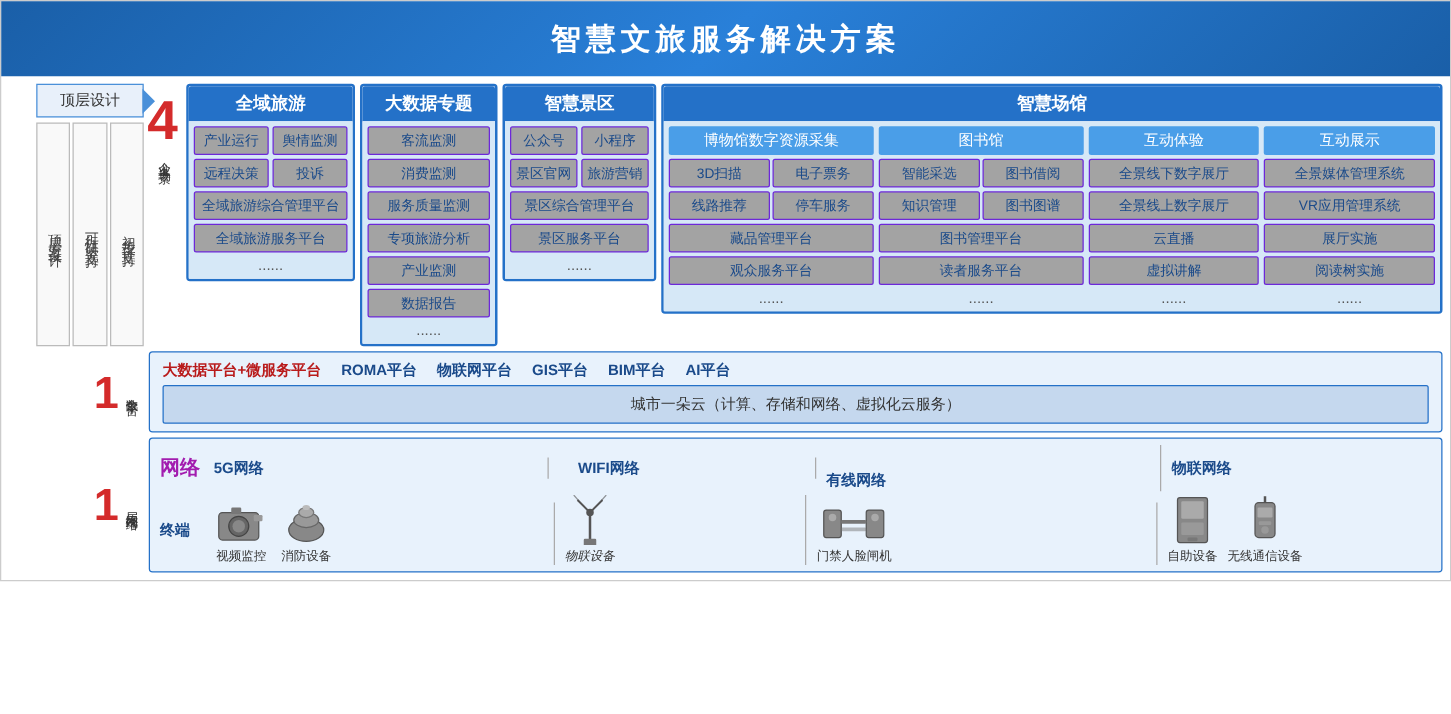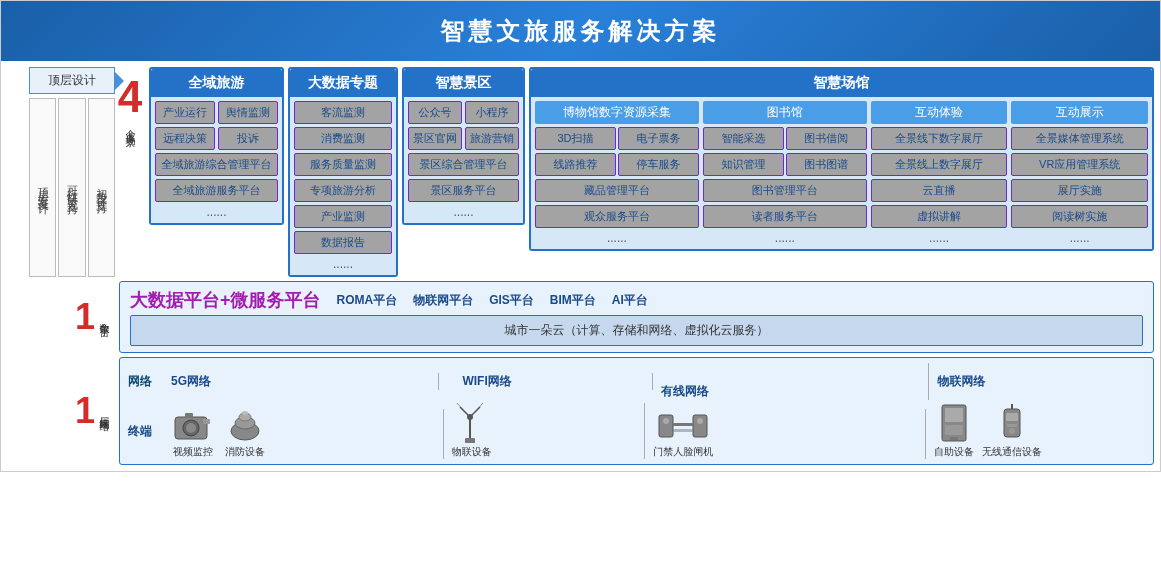--- a/index.html
+++ b/index.html
@@ -294,42 +294,42 @@
 
     <div style="display:flex; align-items:stretch; gap:4px;">
       <div style="min-width:108px; display:flex; align-items:center; justify-content:flex-end; padding-right:4px;">
         <div style="display:flex; align-items:center; gap:2px;">
           <span style="font-size:36px; font-weight:bold; color:#d42b2b; line-height:1;">1</span>
           <span style="font-size:10px; writing-mode:vertical-rl; letter-spacing:1px; color:#333;">个数字平台</span>
         </div>
       </div>
       <div style="flex:1; display:flex; flex-direction:column; gap:3px; border:1px solid #2471c8; border-radius:3px; background:#e8f2fc; padding:6px 10px;">
         <div style="display:flex; gap:16px; align-items:center; flex-wrap:wrap;">
-          <span style="font-size:18px; color:#a21caf; font-weight:bold;">大数据平台+微服务平台</span>
+          <span style="font-size:12px; color:#b91c1c; font-weight:bold;">大数据平台+微服务平台</span>
           <span style="font-size:12px; color:#1a4a8a; font-weight:bold;">ROMA平台</span>
           <span style="font-size:12px; color:#1a4a8a; font-weight:bold;">物联网平台</span>
           <span style="font-size:12px; color:#1a4a8a; font-weight:bold;">GIS平台</span>
           <span style="font-size:12px; color:#1a4a8a; font-weight:bold;">BIM平台</span>
           <span style="font-size:12px; color:#1a4a8a; font-weight:bold;">AI平台</span>
         </div>
         <div style="background:#c5d8ee; border:1px solid #2471c8; padding:6px 20px; text-align:center; font-size:12px; color:#333; border-radius:2px;">城市一朵云（计算、存储和网络、虚拟化云服务）</div>
       </div>
     </div>
 
     <div style="display:flex; align-items:stretch; gap:4px;">
       <div style="min-width:108px; display:flex; align-items:center; justify-content:flex-end; padding-right:4px;">
         <div style="display:flex; align-items:center; gap:2px;">
           <span style="font-size:36px; font-weight:bold; color:#d42b2b; line-height:1;">1</span>
           <span style="font-size:10px; writing-mode:vertical-rl; letter-spacing:1px; color:#333;">层终端网络</span>
         </div>
       </div>
       <div style="flex:1; border:1px solid #2471c8; border-radius:3px; background:#e8f2fc; padding:5px 8px;">
 
         <div style="display:flex; align-items:center; gap:0; margin-bottom:3px;">
-          <span style="font-size:12px; font-weight:bold; color:#0c4a6e; min-width:35px; margin-right:8px;">网络</span>
+          <span style="font-size:16px; font-weight:bold; color:#a21caf; min-width:35px; margin-right:8px;">网络</span>
 
           <div style="display:flex; align-items:center; gap:6px; flex:1; border-right:1px solid #aaa; padding-right:8px; margin-right:23px;">
             <span style="font-size:12px; font-weight:bold; color:#1a4a8a;">5G网络</span>
           </div>
 
           <div style="display:flex; align-items:center; gap:6px; flex:0.7; border-right:1px solid #aaa; padding-right:8px; margin-right:8px;">
             <span style="font-size:12px; font-weight:bold; color:#1a4a8a;">WIFI网络</span>
           </div>
 
           <div style="display:flex; align-items:center; gap:6px; flex:1; border-right:1px solid #aaa; padding-right:8px; margin-right:8px;">
@@ -362,21 +362,21 @@
                 <ellipse cx="22" cy="22" rx="14" ry="9" fill="#888" stroke="#555" stroke-width="1"></ellipse>
                 <ellipse cx="22" cy="14" rx="10" ry="6" fill="#999" stroke="#666" stroke-width="1"></ellipse>
                 <ellipse cx="22" cy="8" rx="6" ry="4" fill="#aaa" stroke="#777" stroke-width="1"></ellipse>
                 <ellipse cx="22" cy="4" rx="3" ry="2" fill="#bbb"></ellipse>
               </svg>
               <span style="font-size:10px; color:#333;">消防设备</span>
             </div>
           </div>
 
           <div style="flex:0.7; display:flex; align-items:flex-end; gap:8px; border-right:1px solid #aaa; padding-right:8px; margin-right:8px;">
-            <div style="display:flex; flex-direction:column; align-items:flex-start; gap:2px;">
+            <div style="display:flex; flex-direction:column; align-items:center; gap:2px;font-style:italic;">
 
               <svg width="36" height="40" viewBox="0 0 36 40">
                 <line x1="18" y1="38" x2="18" y2="14" stroke="#555" stroke-width="2"></line>
                 <path d="M18 14 Q12 8 8 4" stroke="#555" stroke-width="1.5" fill="none"></path>
                 <path d="M18 14 Q24 8 28 4" stroke="#555" stroke-width="1.5" fill="none"></path>
                 <path d="M18 14 Q10 6 5 0" stroke="#555" stroke-width="1" fill="none" opacity="0.6"></path>
                 <path d="M18 14 Q26 6 31 0" stroke="#555" stroke-width="1" fill="none" opacity="0.6"></path>
                 <circle cx="18" cy="14" r="3" fill="#555"></circle>
                 <rect x="13" y="35" width="10" height="6" rx="1" fill="#777"></rect>
               </svg>

